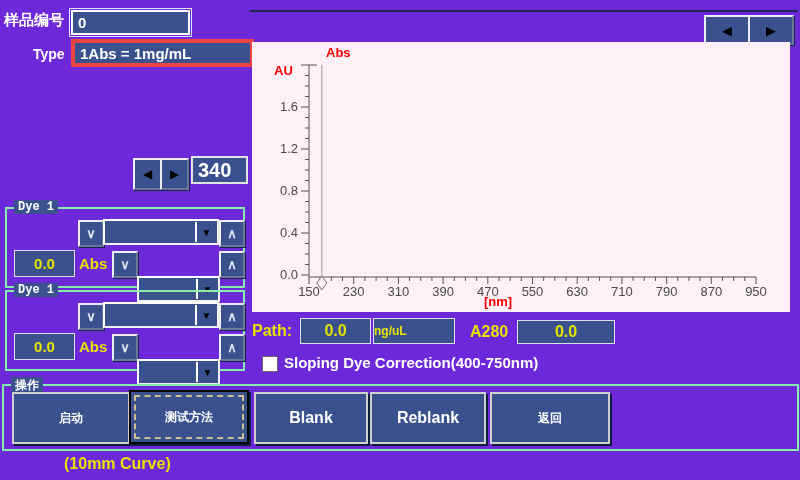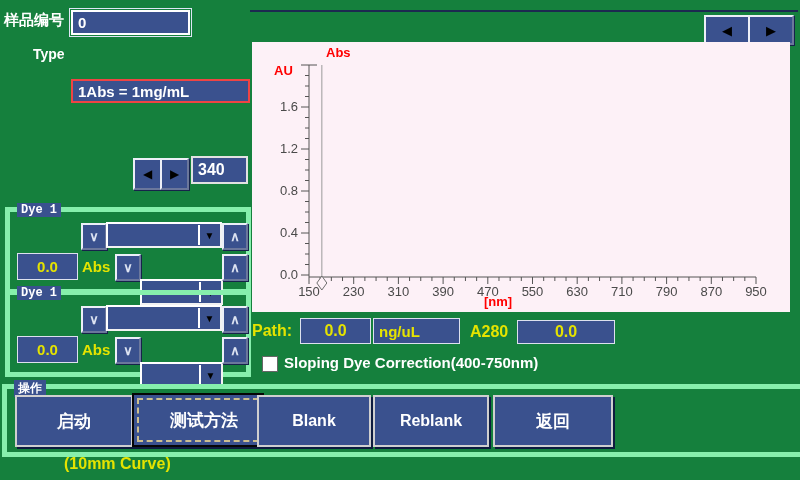--- a/index.html
+++ b/index.html
@@ -1,43 +1,43 @@
 <!DOCTYPE html>
 <html><head>
 <meta charset="utf-8">
 <style>
   html,body{margin:0;padding:0;background:#222;}
-  .root{position:relative;width:800px;height:480px;background:#15803d;
+  .root{position:relative;width:800px;height:480px;background:#6d28d9;
         font-family:"Liberation Sans",sans-serif;overflow:hidden;}
   .abs{position:absolute;}
   .wlabel{color:#fff;font-weight:bold;}
   .ylabel{color:#e5e300;font-weight:bold;}
   .inputbox{background:#3A518E;color:#fff;font-weight:bold;font-size:15px;
             display:flex;align-items:center;padding-left:5px;}
   .focus-field{border:2px solid #fff;outline:1px solid #dfe6f5;outline-offset:1px;}
-  .type-field{border:2px solid #ef4444;margin-top:40px;}
+  .type-field{border:4px solid #ef4444;}
   .valbox{background:#3A518E;border:1px solid #dde1ee;color:#e5e300;font-weight:bold;
           font-size:15px;display:flex;align-items:center;justify-content:center;}
   .smallbtn{background:#3A518E;border:2px solid;border-color:#eceff7 #6b779c #6b779c #eceff7;
             box-shadow:1px 1px 0 0 #16234a;display:flex;align-items:center;justify-content:center;cursor:pointer;}
   .tri{color:#000;font-size:12px;line-height:1;}
   .vglyph{color:#dde3f2;font-size:13px;font-weight:bold;line-height:1;}
   .combo{background:#3A518E;border:2px solid;border-color:#fff #f2f2f2 #f2f2f2 #fff;position:relative;}
   .combo .dd{position:absolute;top:1px;right:1px;bottom:1px;width:19px;
              border-left:2px solid #fff;color:#000;font-size:10px;
              display:flex;align-items:center;justify-content:center;}
-  .group{border:5px solid #86efac;text-align:center;}
+  .group{border:2px solid #86efac;text-align:center;}
   .legend{position:absolute;top:-9px;left:7px;background:#3A518E;padding:0 4px;color:#fff;
           font-family:"Liberation Mono",monospace;font-size:12px;font-weight:bold;}
   .chk{background:#fff;border:1px solid #666;color:#000;font-weight:bold;
        display:flex;align-items:center;justify-content:center;font-size:13px;line-height:1;cursor:pointer;}
   .btn{background:#3A518E;border:2px solid #cfcfcf;box-shadow:2px 2px 0 0 #0e1c3f;
-       color:#fff;font-weight:bold;font-size:17px;display:flex;align-items:center;
+       color:#fff;font-weight:bold;font-size:12px;display:flex;align-items:center;
        justify-content:center;cursor:pointer;}
-  .focusbtn{border:2px solid #050505;outline:2px dashed #cdbe8e;outline-offset:-7px;padding-left:12px;}
+  .focusbtn{border:2px solid #050505;outline:2px dashed #cdbe8e;outline-offset:-7px;}
   .tab{background:#f2f0f2;border:2px solid;border-color:#fff #2e2e2e #f2f0f2 #fff;
        color:#000;font-weight:bold;font-size:15px;display:flex;align-items:center;
        justify-content:center;cursor:pointer;}
   #chart text.tick{font:13px "Liberation Sans",sans-serif;fill:#4a4a4a;}
   #chart text.rlab{font:bold 13px "Liberation Sans",sans-serif;fill:#f00;}
 </style>
 </head>
 <body>
 
 <div class="root">
@@ -47,21 +47,21 @@
 
   <span class="abs wlabel" style="left:33px;top:46px;font-size:14px">Type</span>
   <div class="abs inputbox type-field" style="left:71px;top:39px;width:170px;height:20px">1Abs = 1mg/mL</div>
 
   <div class="abs smallbtn" style="left:133px;top:158px;width:25px;height:28px">
     <span class="tri">◀</span>
   </div>
   <div class="abs smallbtn" style="left:160px;top:158px;width:25px;height:28px">
     <span class="tri">▶</span>
   </div>
-  <div class="abs inputbox" style="left:191px;top:156px;width:48px;height:24px;border:2px solid #e2e2e2;font-size:16px">340</div>
+  <div class="abs inputbox" style="left:191px;top:156px;width:48px;height:24px;border:2px solid #e2e2e2;font-size:20px">340</div>
 
   <div class="abs group" style="left:5px;top:207px;width:236px;height:77px">
     <span class="legend">Dye 1</span>
     <div class="abs smallbtn" style="left:71px;top:11px;width:22px;height:23px">
       <span class="vglyph">∨</span>
     </div>
     <div class="abs combo" style="left:96px;top:10px;width:112px;height:22px">
       <span class="dd">▼</span>
     </div>
     <div class="abs smallbtn" style="left:212px;top:11px;width:22px;height:23px">
@@ -199,21 +199,21 @@
         <line x1="69.85125" y1="23" x2="69.85125" y2="235" stroke="#9a9a9a"></line>
         <polygon points="69.85125,234 74.85125,241 69.85125,248 64.85125,241" fill="#fdf1f7" stroke="#6f6f6f"></polygon>
         <text x="22" y="33" class="rlab">AU</text>
         <text x="74" y="15" class="rlab">Abs</text>
         <text x="246" y="264" class="rlab" text-anchor="middle">[nm]</text>
       </svg>
   </div>
 
   <span class="abs ylabel" style="left:252px;top:322px;font-size:16px">Path:</span>
   <div class="abs valbox" style="left:300px;top:318px;width:69px;height:24px;font-size:16px">0.0</div>
-  <div class="abs valbox" style="left:373px;top:318px;width:80px;height:24px;justify-content:flex-start;padding-left:5px;font-size:15px">ng/uL</div>
+  <div class="abs valbox" style="left:373px;top:318px;width:80px;height:24px;justify-content:flex-start;font-size:12px">ng/uL</div>
   <span class="abs ylabel" style="left:470px;top:323px;font-size:16px">A280</span>
   <div class="abs valbox" style="left:517px;top:320px;width:96px;height:22px;font-size:16px">0.0</div>
 
   <div class="abs chk" style="left:262px;top:356px;width:14px;height:14px"></div>
   <span class="abs wlabel" style="left:284px;top:354px;font-size:15px">Sloping Dye Correction(400-750nm)</span>
 
   <div class="abs group" style="left:2px;top:384px;width:793px;height:63px">
     <span class="legend">操作</span>
     <div class="abs btn" style="left:8px;top:6px;width:114px;height:48px">启动</div>
     <div class="abs btn focusbtn" style="left:125px;top:4px;width:116px;height:50px">测试方法</div>

